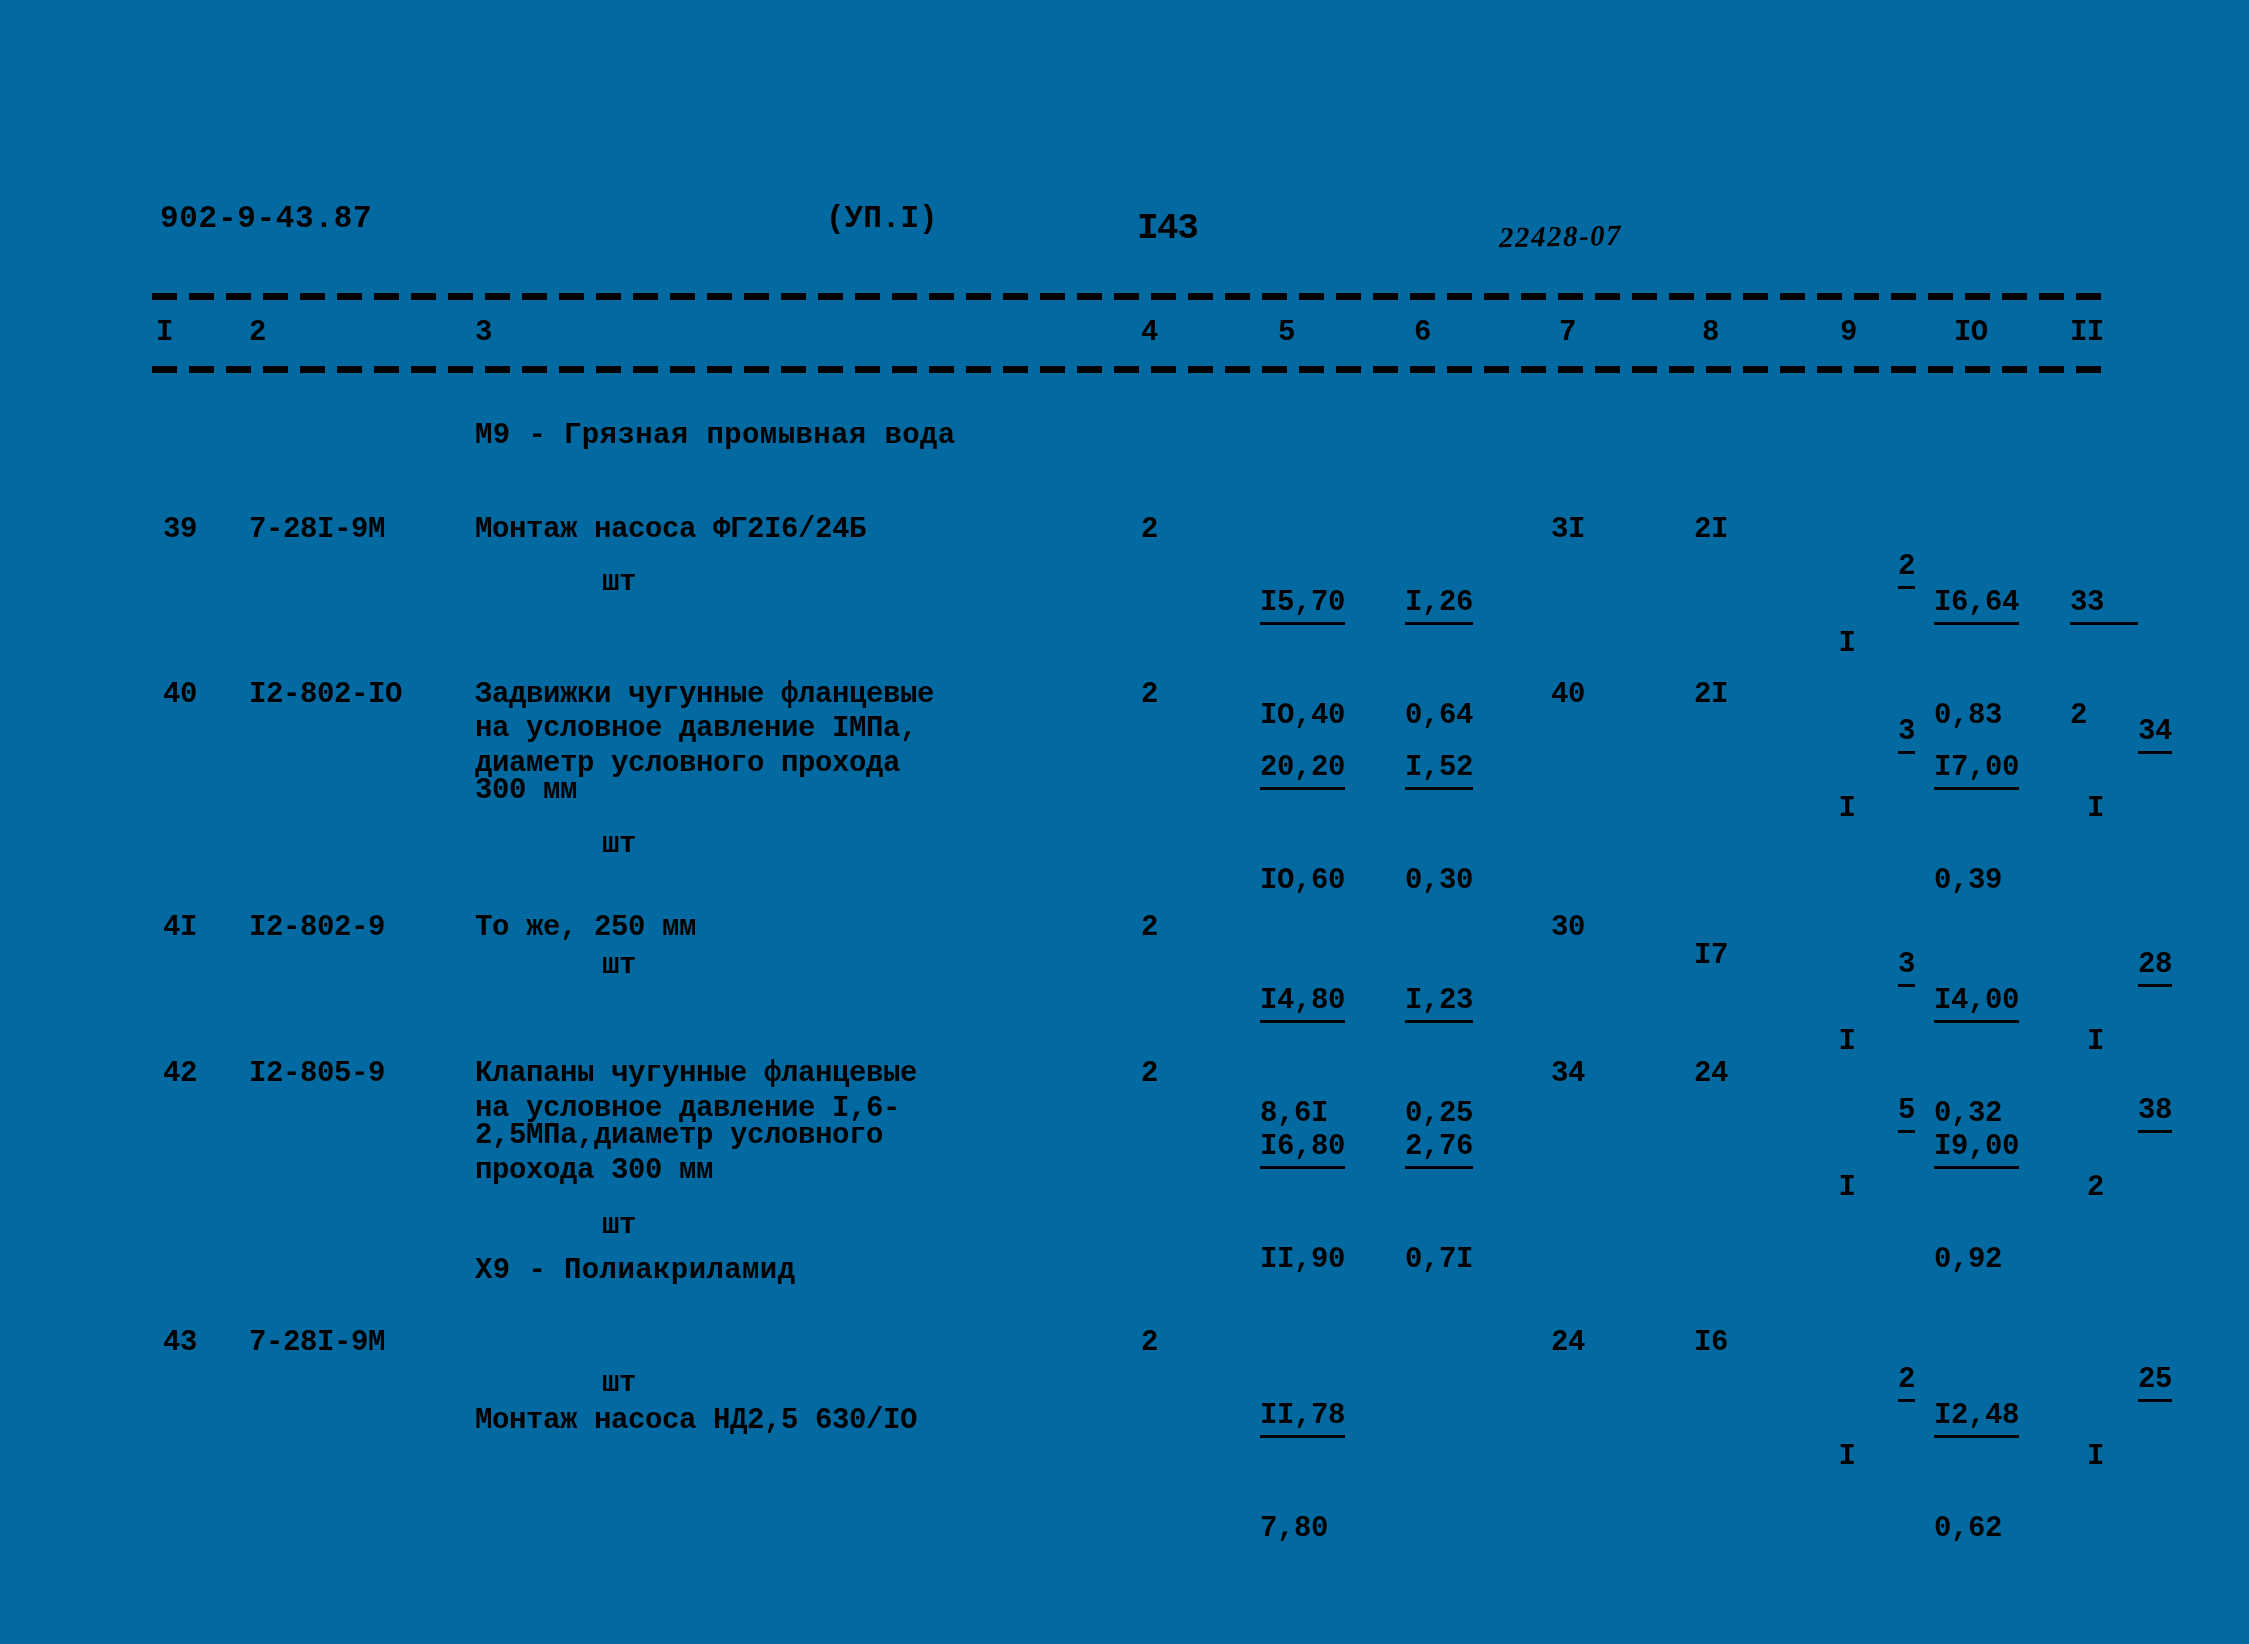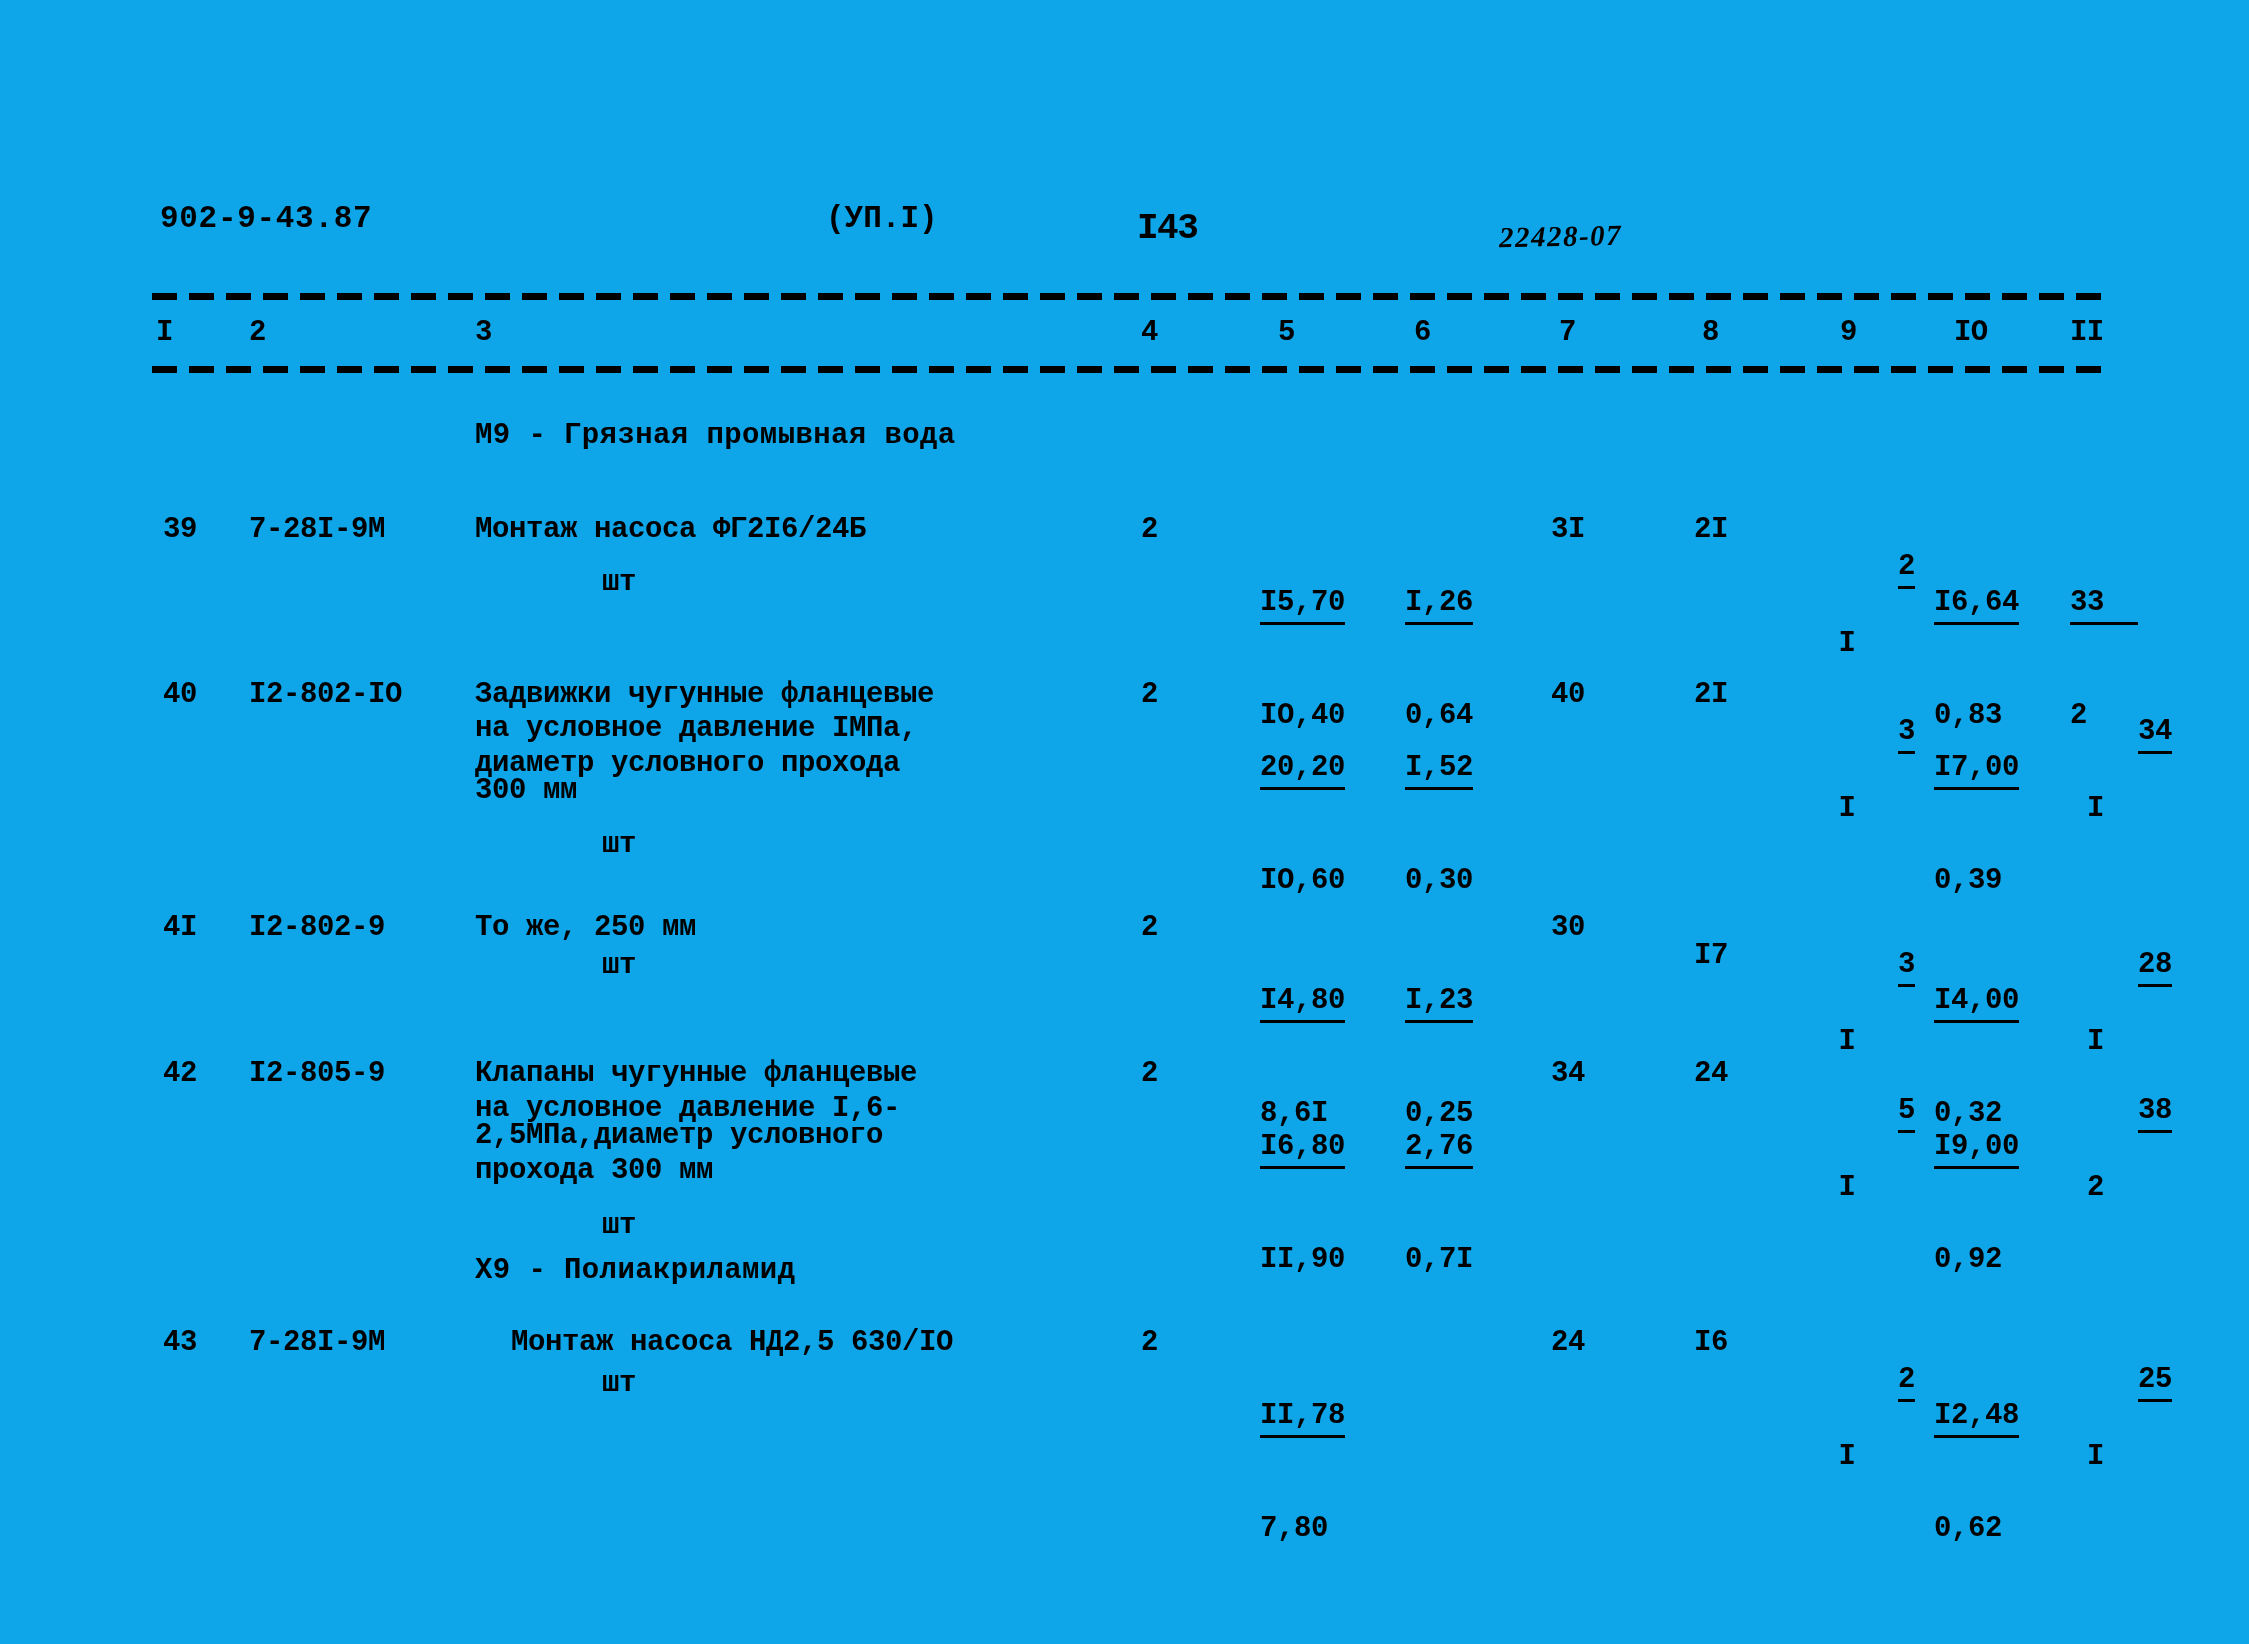--- a/index.html
+++ b/index.html
@@ -4,21 +4,21 @@
 <style>
   html, body {
     margin: 0;
     padding: 0;
     background: #ffffff;
   }
   .page {
     position: relative;
     width: 2250px;
     height: 1645px;
-    background: #0ea5e9;
+    background: #0369a1;
     font-family: "Liberation Serif", "DejaVu Serif", serif;
     color: #000000;
     overflow: hidden;
   }
 
   
   .abs { position: absolute; white-space: pre; }
 
   
   .doc-code {
@@ -269,21 +269,21 @@
   </div>
   <div class="frac center" style="left:2070px; top:1057px; width:51px;">
     <span class="num">38</span>
     <span class="den">2</span>
   </div>
 
   <div class="abs section-head" style="top:1254px;">Х9 - Полиакриламид</div>
 
   <div class="abs cell" style="left:163px; top:1326px;">43</div>
   <div class="abs cell" style="left:249px; top:1326px;">7-28I-9M</div>
-  <div class="abs cell-desc" style="top:1326px;margin-left:36px;">Монтаж насоса НД2,5 630/IO</div>
+  <div class="abs cell-desc" style="top:1404px;">Монтаж насоса НД2,5 630/IO</div>
   <div class="abs cell" style="left:602px; top:1367px;">шт</div>
   <div class="abs cell" style="left:1141px; top:1326px;">2</div>
 
   <div class="frac" style="left:1260px; top:1326px;">
     <span class="num">II,78</span>
     <span class="den">7,80</span>
   </div>
   <div class="abs cell" style="left:1551px; top:1326px;">24</div>
   <div class="abs cell" style="left:1694px; top:1326px;">I6</div>
   <div class="frac center" style="left:1830px; top:1326px; width:34px;">

